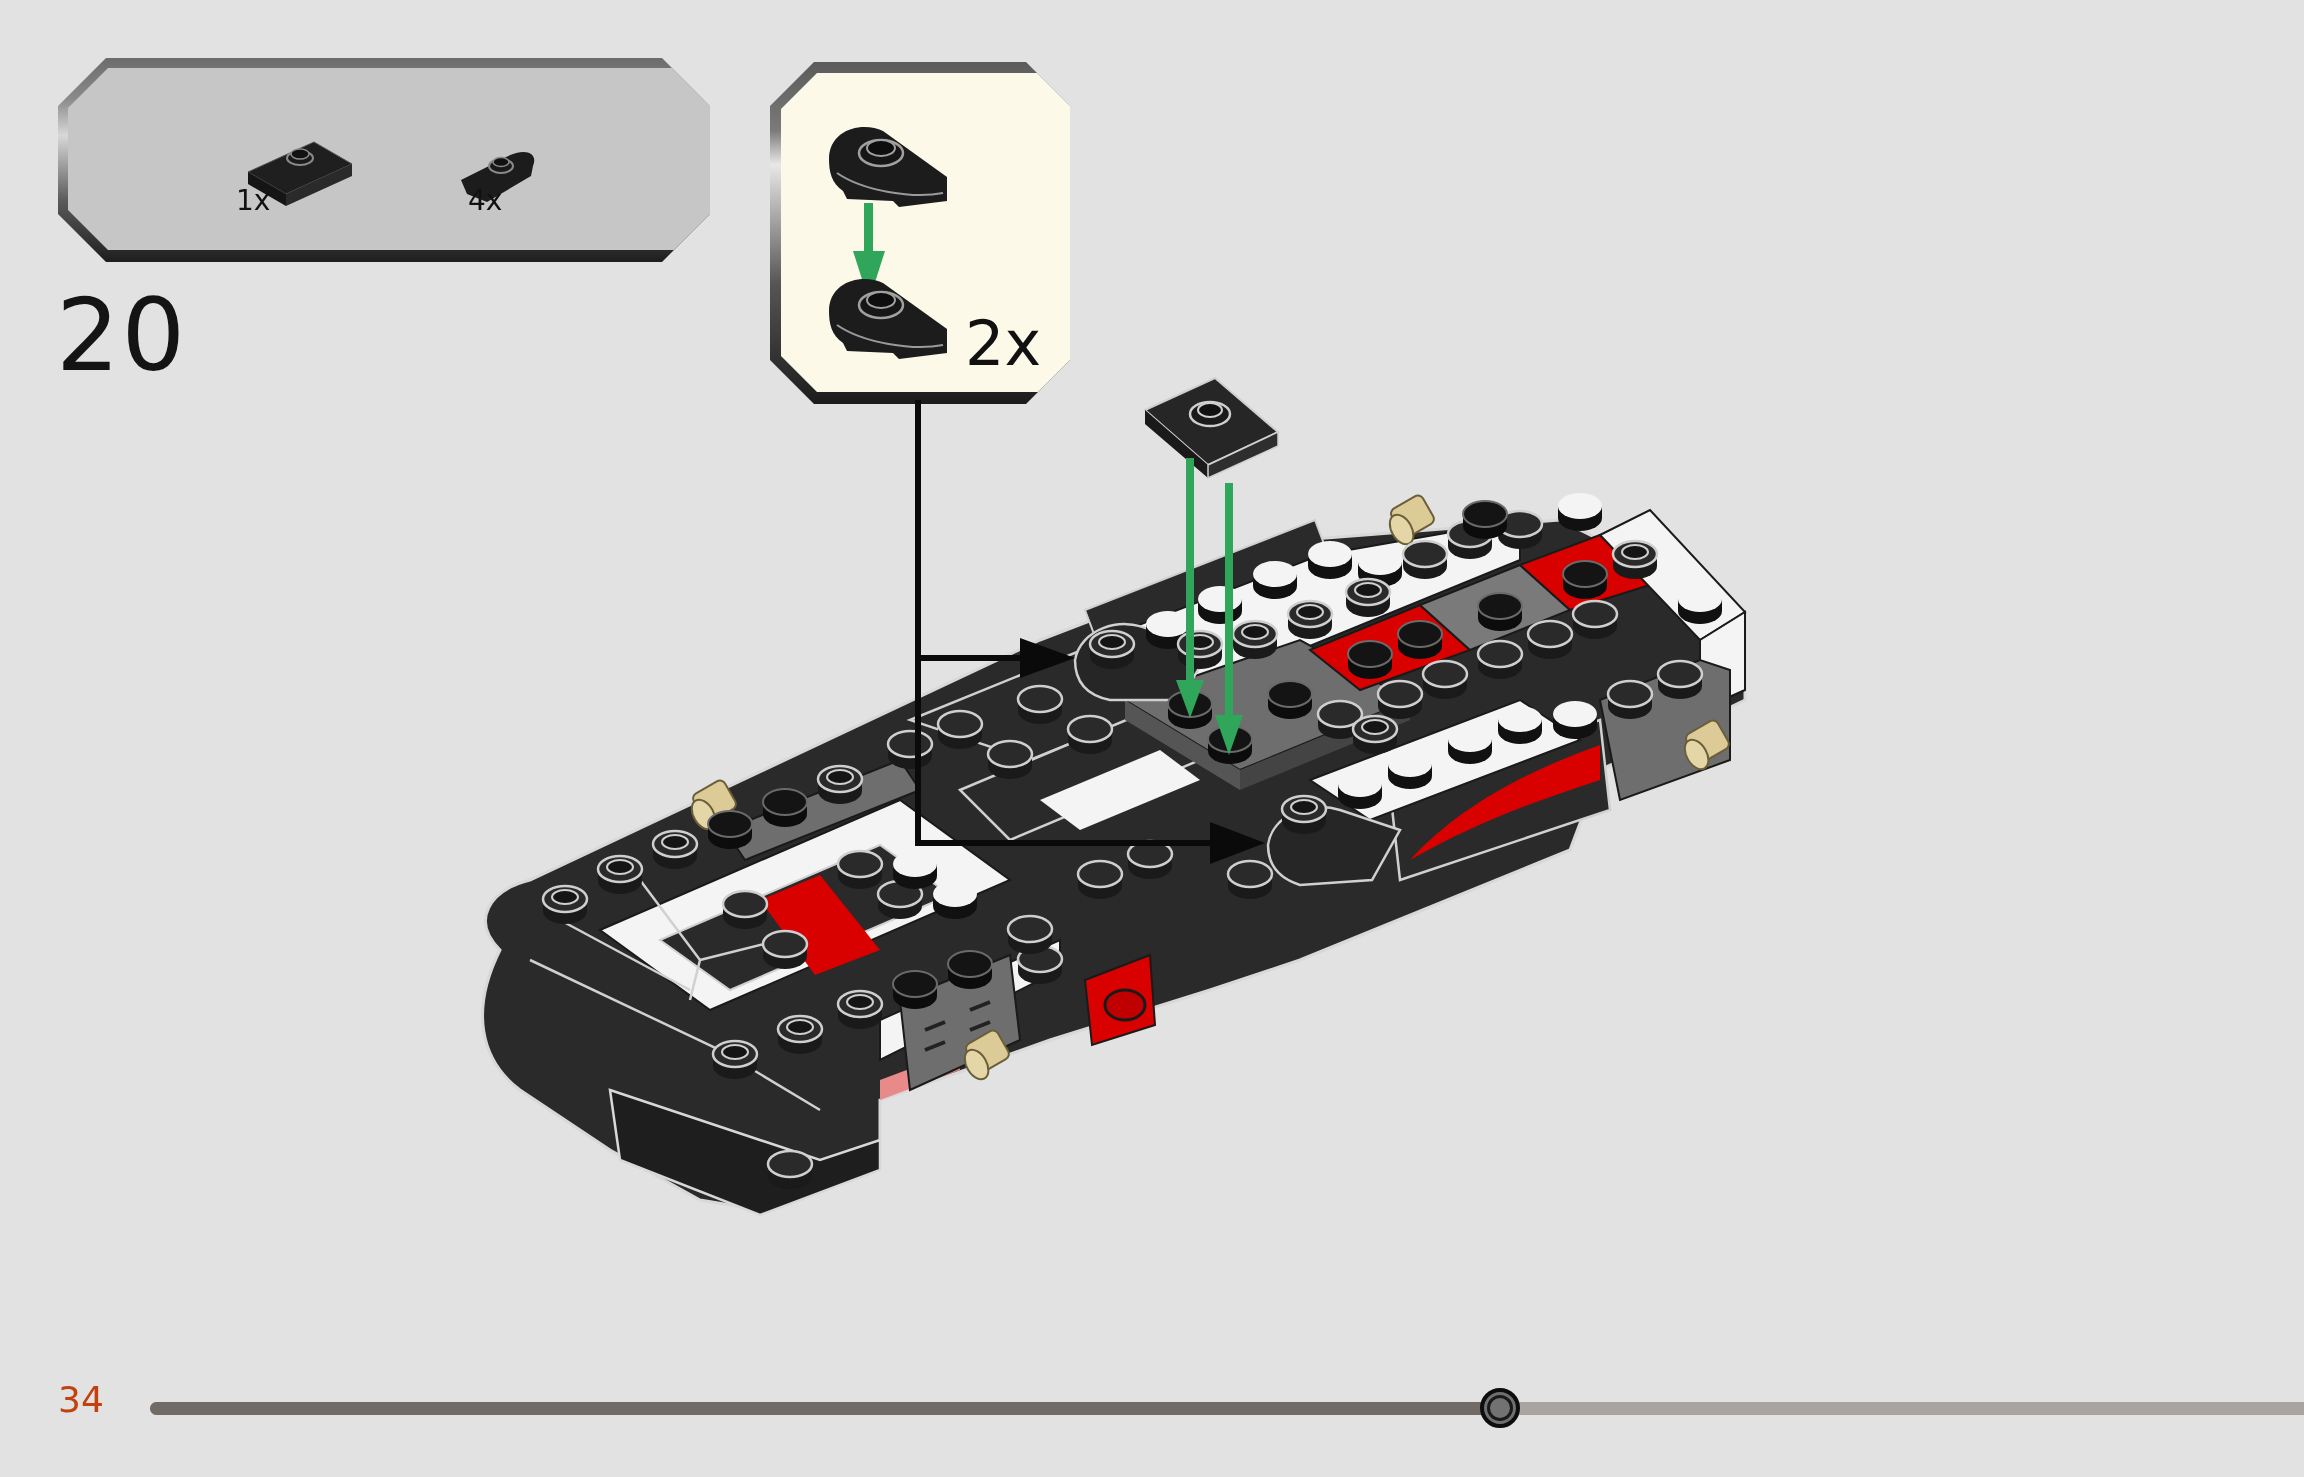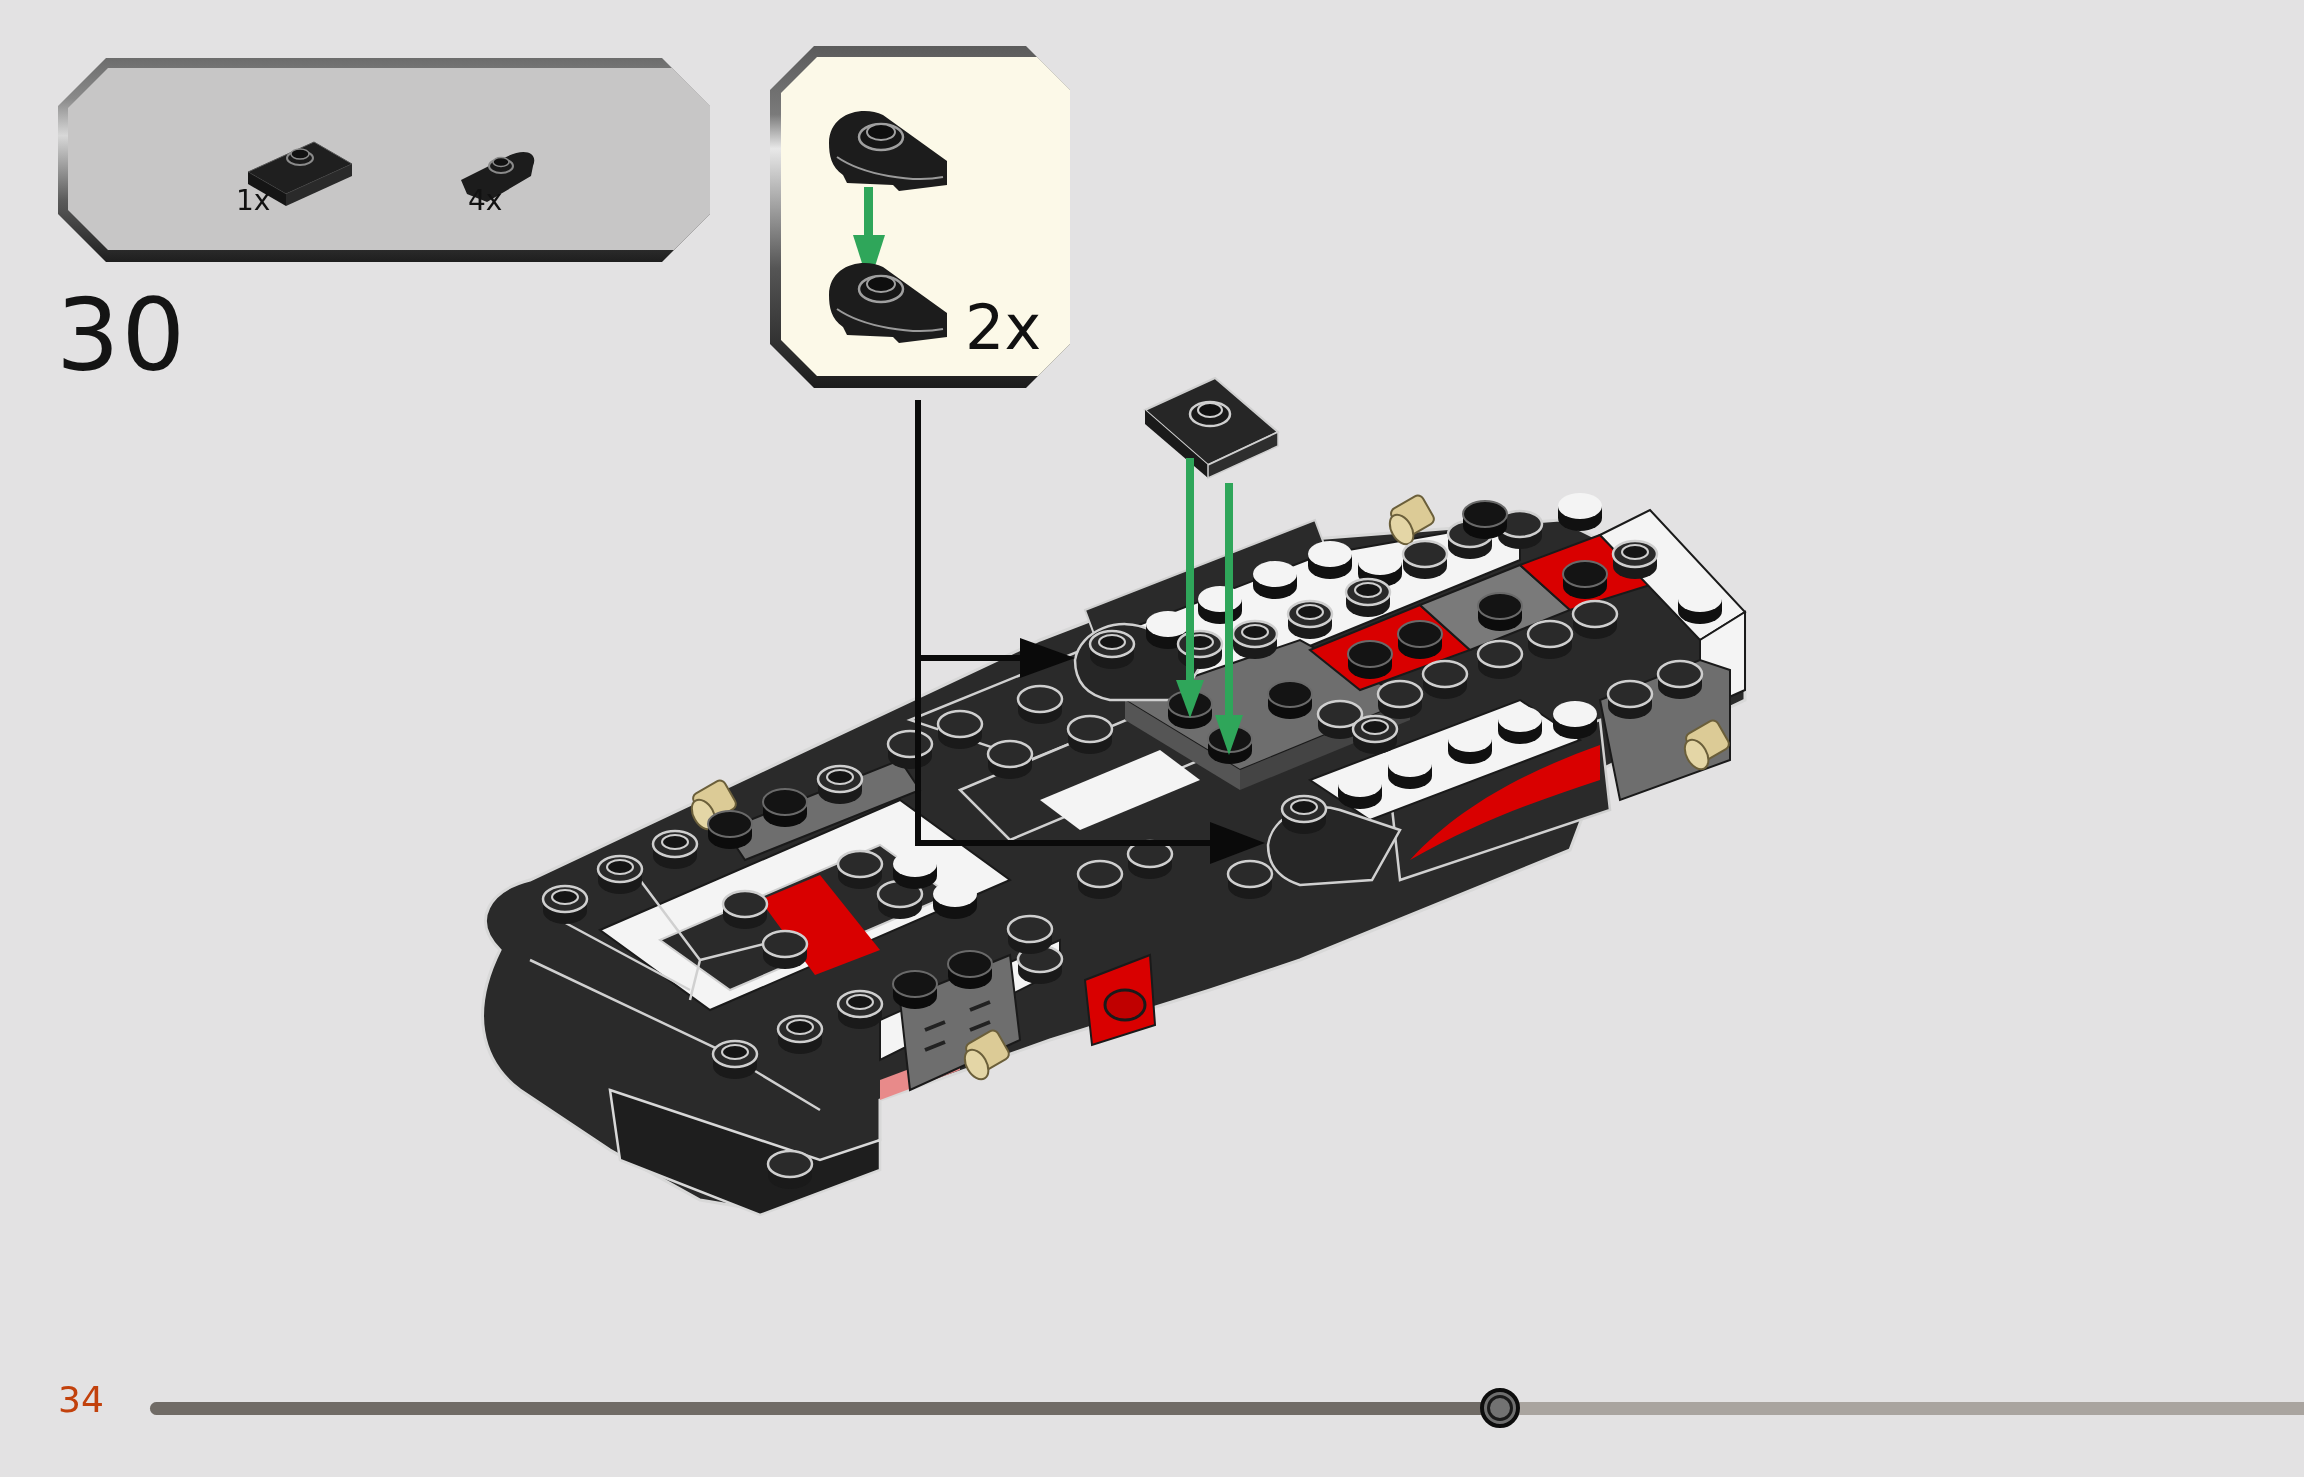--- a/index.html
+++ b/index.html
@@ -28,21 +28,21 @@
   }
 
   
   .step-number {
     left: 56px; top: 286px; font-size: 100px; font-weight: 400; color: #141414;
     line-height: 1; font-family: "DejaVu Sans", sans-serif; letter-spacing: 2px;
   }
 
   
   .callout {
-    left: 770px; top: 46px; width: 356px; height: 342px;
+    left: 770px; top: 62px; width: 356px; height: 342px;
     clip-path: polygon(44px 0, 256px 0, 300px 44px, 300px 298px, 256px 342px, 44px 342px, 0 298px, 0 44px);
     background: linear-gradient(180deg, #5b5b5b 0%, #7a7a7a 20%, #e8e8e8 30%, #555 65%, #1c1c1c 100%);
   }
   .callout-inner {
     position: absolute; left: 11px; top: 11px; right: 11px; bottom: 12px;
     background: #fcf9e8;
     clip-path: polygon(36px 0, calc(100% - 36px) 0, 100% 36px, 100% calc(100% - 36px), calc(100% - 36px) 100%, 36px 100%, 0 calc(100% - 36px), 0 36px);
   }
   .callout-qty {
     position: absolute; left: 184px; top: 240px; font-size: 62px; color: #111; line-height: 1;
@@ -90,21 +90,21 @@
         <path d="M0,40 L40,20 C62,6 78,12 72,26 L70,36 L26,62 L6,54 Z" fill="#1c1c1c"></path>
         <ellipse cx="40" cy="26" rx="12" ry="7" fill="#1a1a1a" stroke="#8a8a8a" stroke-width="2"></ellipse>
         <ellipse cx="40" cy="22" rx="8" ry="4.5" fill="#111" stroke="#8a8a8a" stroke-width="1.5"></ellipse>
       </g>
     </svg>
     <span class="part-qty" style="left:168px;top:116px;">1x</span>
     <span class="part-qty" style="left:400px;top:116px;">4x</span>
   </div>
 </div>
 
-<div class="abs step-number">30</div>
+<div class="abs step-number">20</div>
 
 <div class="abs callout">
   <div class="callout-inner">
     <svg width="278" height="320">
       <g transform="translate(42,48)">
         <path d="M6,38 C6,8 40,0 60,10 L124,56 L124,80 L76,86 L70,80 L24,78 L20,70 C8,62 6,50 6,38 Z" fill="#1c1c1c"></path>
         <path d="M14,52 C40,70 90,78 120,72" stroke="#9a9a9a" stroke-width="2" fill="none"></path>
         <ellipse cx="58" cy="32" rx="22" ry="13" fill="#161616" stroke="#a0a0a0" stroke-width="2.5"></ellipse>
         <ellipse cx="58" cy="27" rx="14" ry="8" fill="#0e0e0e" stroke="#a0a0a0" stroke-width="2"></ellipse>
       </g>

